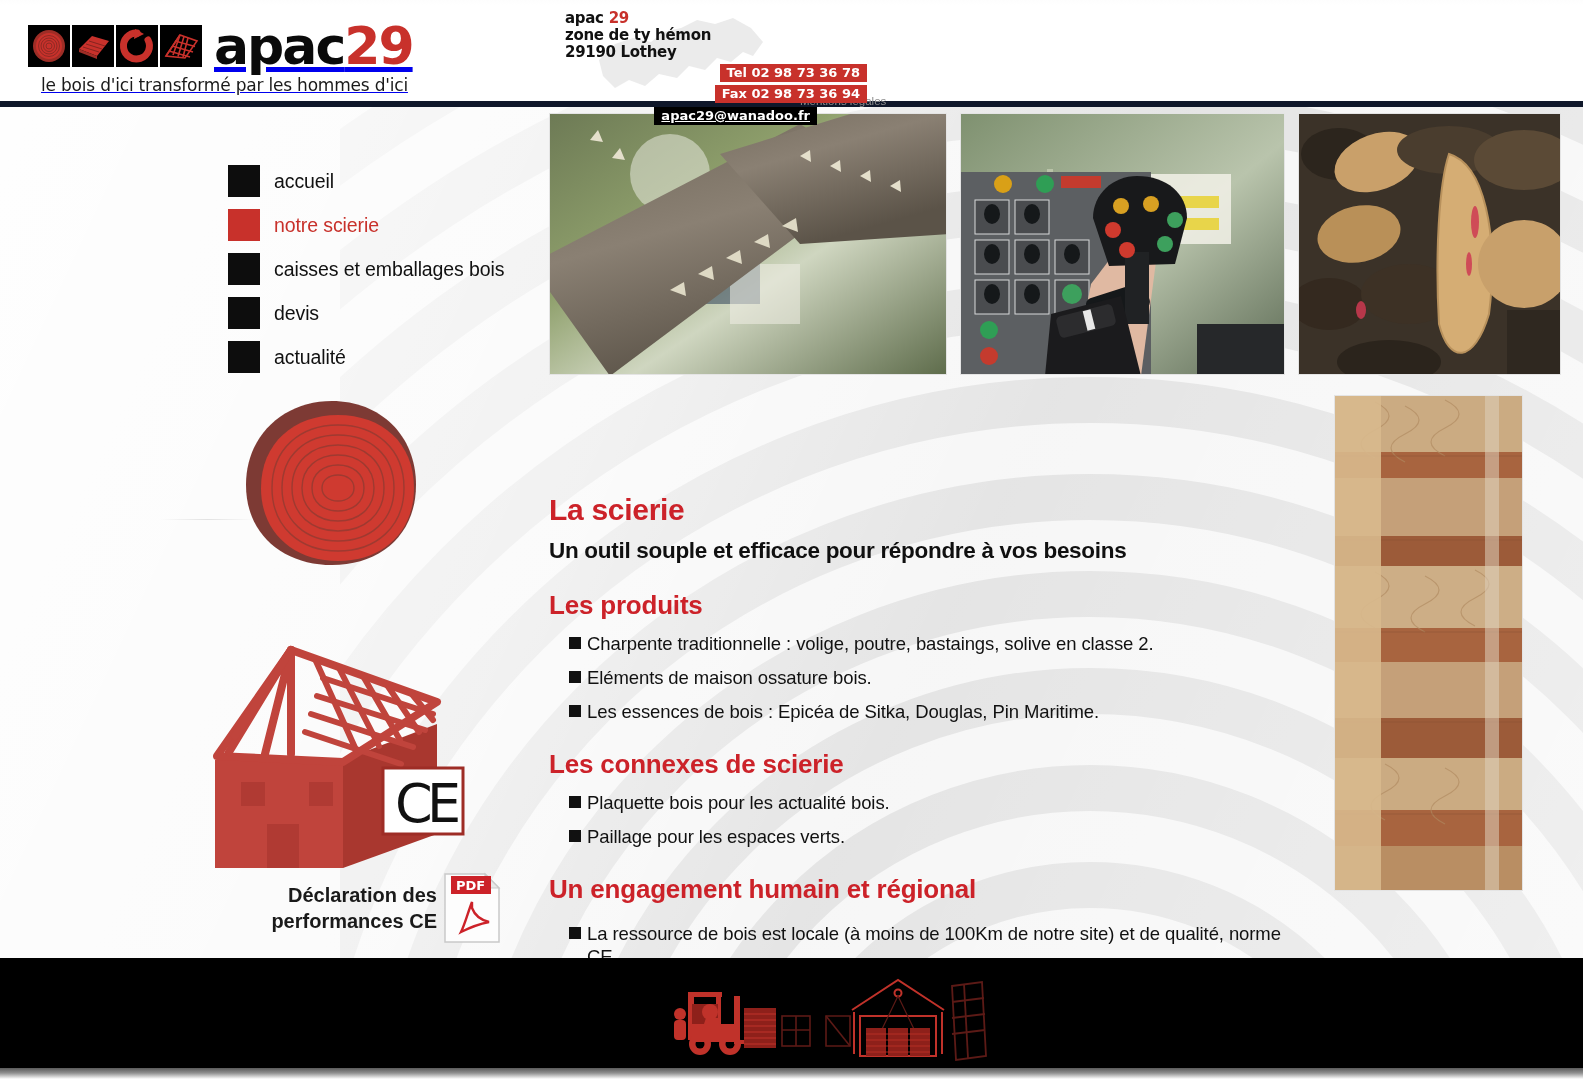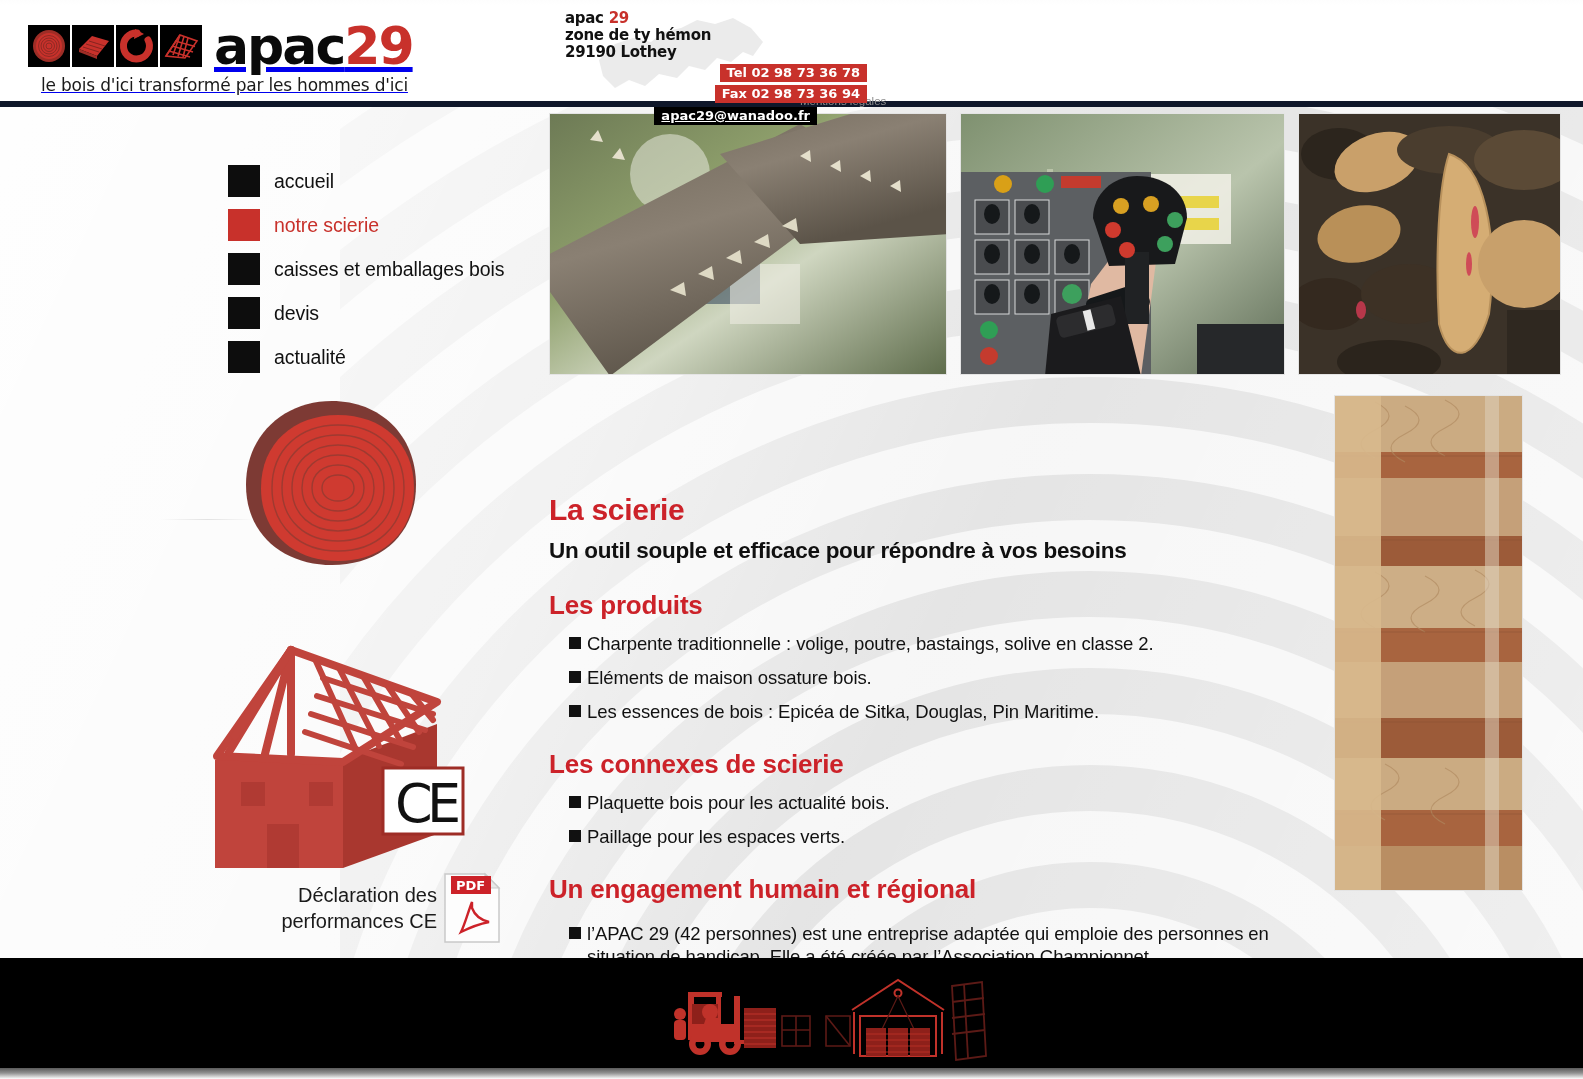--- a/index.html
+++ b/index.html
@@ -123,21 +123,21 @@
   .log-graphic { position: absolute; left: 228px; top: 286px; width: 205px; height: 180px; }
   .house-graphic { position: absolute; left: 205px; top: 505px; width: 290px; height: 265px; }
 
   
   .ce-decl {
     position: absolute; left: 252px; top: 765px;
     display: flex; align-items: flex-start; gap: 4px; cursor: pointer;
     text-decoration: none;
   }
   .ce-decl-text {
-    font-size: 20px; font-weight: 400; color: #1a1a1a; line-height: 26px;
+    font-size: 20px; font-weight: 700; color: #1a1a1a; line-height: 26px;
     text-align: right; width: 185px; padding-top: 10px;
     font-family: "Liberation Sans", sans-serif;
   }
   .pdf-icon { width: 62px; height: 72px; flex: none; }
 
   
   .photo {
     position: absolute; overflow: hidden; background: #ccc;
     border: 1px solid #e4e4e4;
   }
@@ -558,21 +558,20 @@
     </ul>
 
     <h3 class="sec">Les connexes de scierie</h3>
     <ul class="blist">
       <li>Plaquette bois pour les actualité bois.</li>
       <li>Paillage pour les espaces verts.</li>
     </ul>
 
     <h3 class="sec">Un engagement humain et régional</h3>
     <ul class="blist wide">
-      <li>l’APAC 29 (42 personnes) est une entreprise adaptée qui emploie des personnes en situation de handicap. Elle a été créée par l’Association Championnet.</li>
       <li>La ressource de bois est locale (à moins de 100Km de notre site) et de qualité, norme CE.</li>
       <li>Notre entreprise à taille humaine s’attache à privilégier la proximité tant avec nos clients qu’avec nos fournisseurs.</li>
     </ul>
   </div>
 
   <div class="footer">
     <svg class="footer-art" viewBox="0 0 400 95">
 
       <g fill="#c0322a">
         <rect x="58" y="26" width="6" height="46"></rect>

